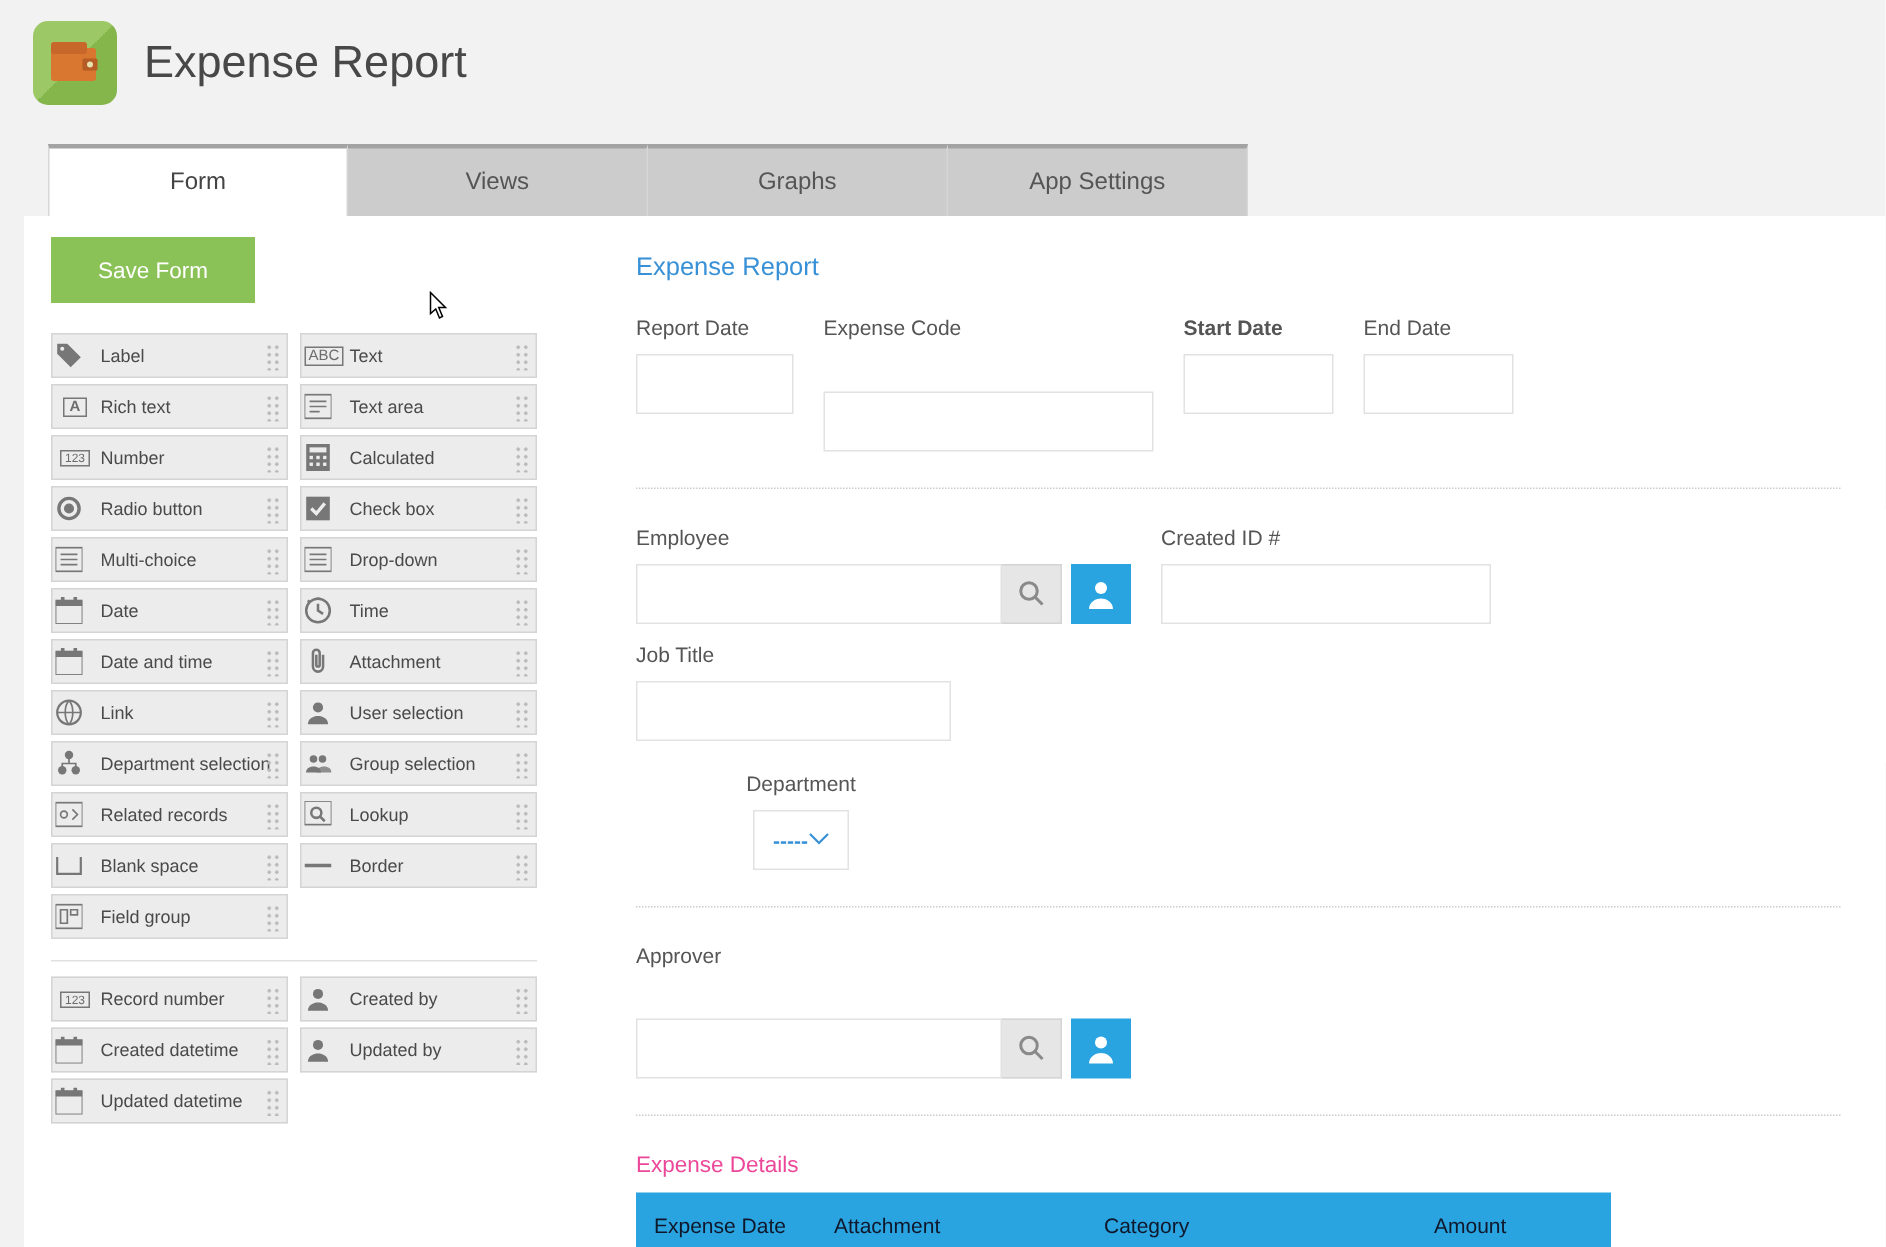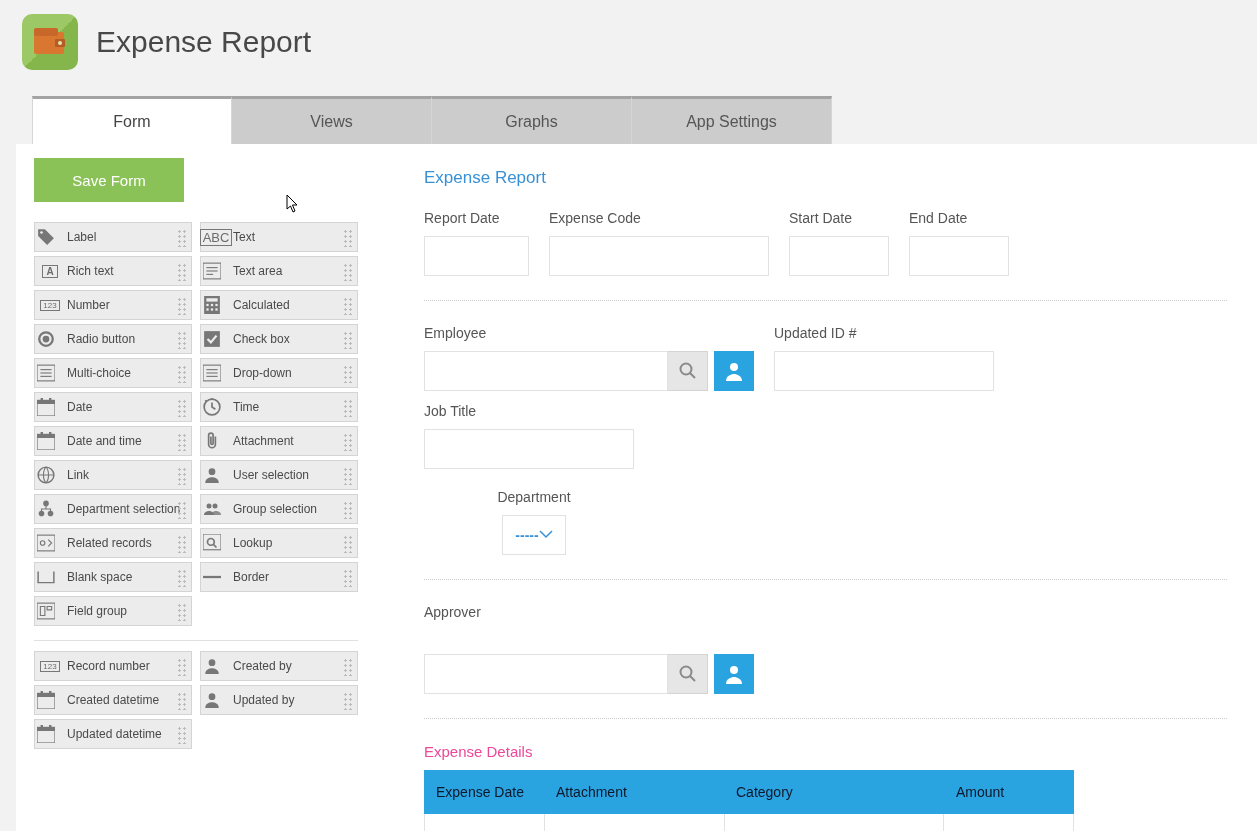--- a/index.html
+++ b/index.html
@@ -52,21 +52,21 @@
   .panel {
     margin: 0 0 0 16px;
     background: #fff;
     min-height: 700px;
     display: flex;
     padding: 14px 0 0 18px;
     position: relative;
   }
   .left-col { width: 360px; flex: 0 0 360px; position:relative; }
   .save-btn {
-    width: 150px; height: 44px;
+    width: 136px; height: 44px;
     background: #8bc257;
     color: #fff;
     border: none;
     font-size: 15px;
     cursor: pointer;
     margin-bottom: 20px;
   }
   .cursor-glyph {
     position:absolute;
     left: 252px; top: 36px;
@@ -219,21 +219,21 @@
             <svg width="16" height="16" viewBox="0 0 16 16">
               <path d="M1 1h6l8 8-6 6-8-8z" fill="#777"></path>
               <circle cx="4" cy="4" r="1.2" fill="#ececec"></circle>
             </svg>
           </span>
           <span>Label</span>
           <span class="grip"></span>
         </div>
       <div class="pal-item">
           <span class="ico">
-            <span style="border:1px solid #777;padding:0 2px;font-size:13px;">ABC</span>
+            <span style="border:1px solid #777;padding:0 2px;font-size:10px;">ABC</span>
           </span>
           <span>Text</span>
           <span class="grip"></span>
         </div>
 
       <div class="pal-item">
           <span class="ico">
             <span style="border:1px solid #777;padding:0 3px;font-weight:bold;font-size:10px;">A</span>
           </span>
           <span>Rich text</span>
@@ -528,25 +528,25 @@
   </div>
 
   <div class="canvas">
     <div class="form-title">Expense Report</div>
 
     <div class="canvas-row">
       <div class="field" style="width:105px;">
         <span class="field-label">Report Date</span>
         <div class="field-input"></div>
       </div>
-      <div class="field" style="width:220px;">
+      <div class="field" style="width:220px;gap:25px;">
         <span class="field-label">Expense Code</span>
         <div class="field-input"></div>
       </div>
-      <div class="field" style="width:100px;">
+      <div class="field" style="width:100px;font-weight:bold;">
         <span class="field-label">Start Date</span>
         <div class="field-input"></div>
       </div>
       <div class="field" style="width:100px;">
         <span class="field-label">End Date</span>
         <div class="field-input"></div>
       </div>
     </div>
 
     <div class="dotted-sep"></div>
@@ -564,21 +564,21 @@
           </div>
           <div class="user-b">
             <svg width="22" height="22" viewBox="0 0 22 22">
                 <circle cx="11" cy="7" r="4" fill="#fff"></circle>
                 <path d="M3 21c0-5 5-7 8-7s8 2 8 7" fill="#fff"></path>
               </svg>
           </div>
         </div>
       </div>
       <div class="field" style="width:220px;">
-        <span class="field-label">Updated ID #</span>
+        <span class="field-label">Created ID #</span>
         <div class="field-input"></div>
       </div>
     </div>
 
     <div class="canvas-row" style="margin-top:12px;flex-direction:column;">
       <div class="field" style="width:210px;">
         <span class="field-label">Job Title</span>
         <div class="field-input"></div>
       </div>
       <div class="field" style="width:220px;align-items:center;">

